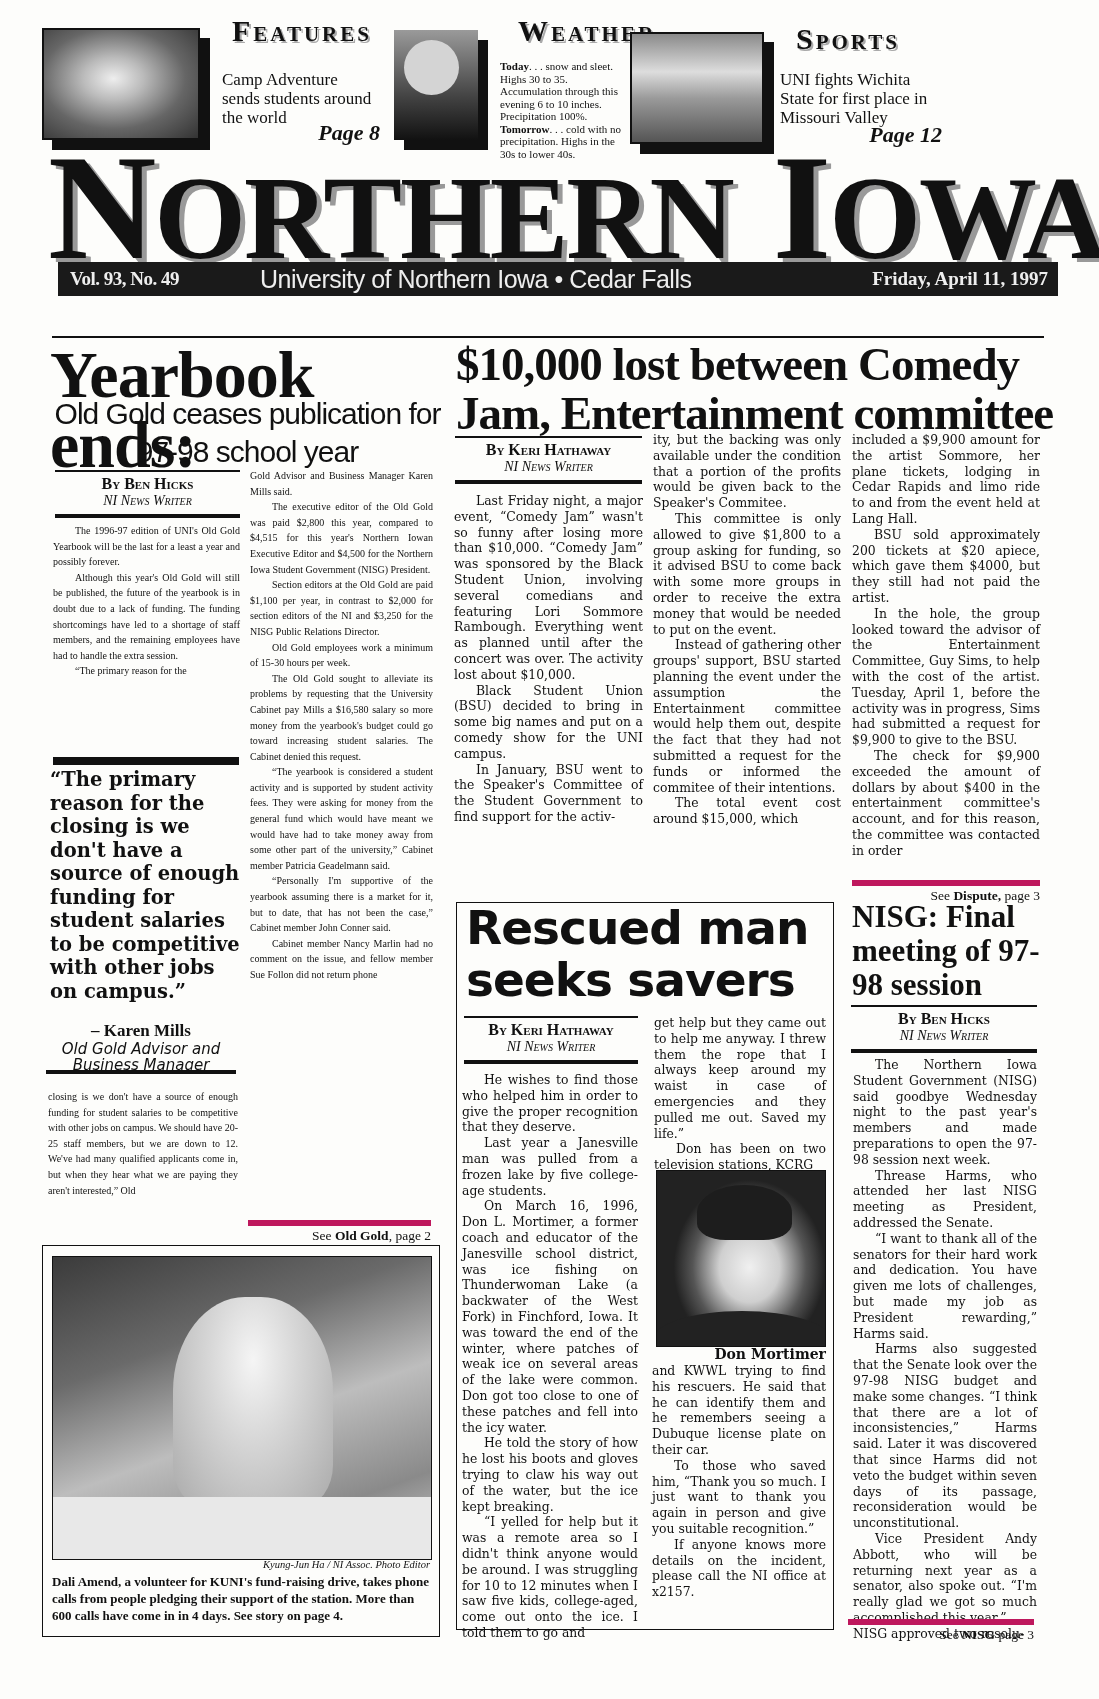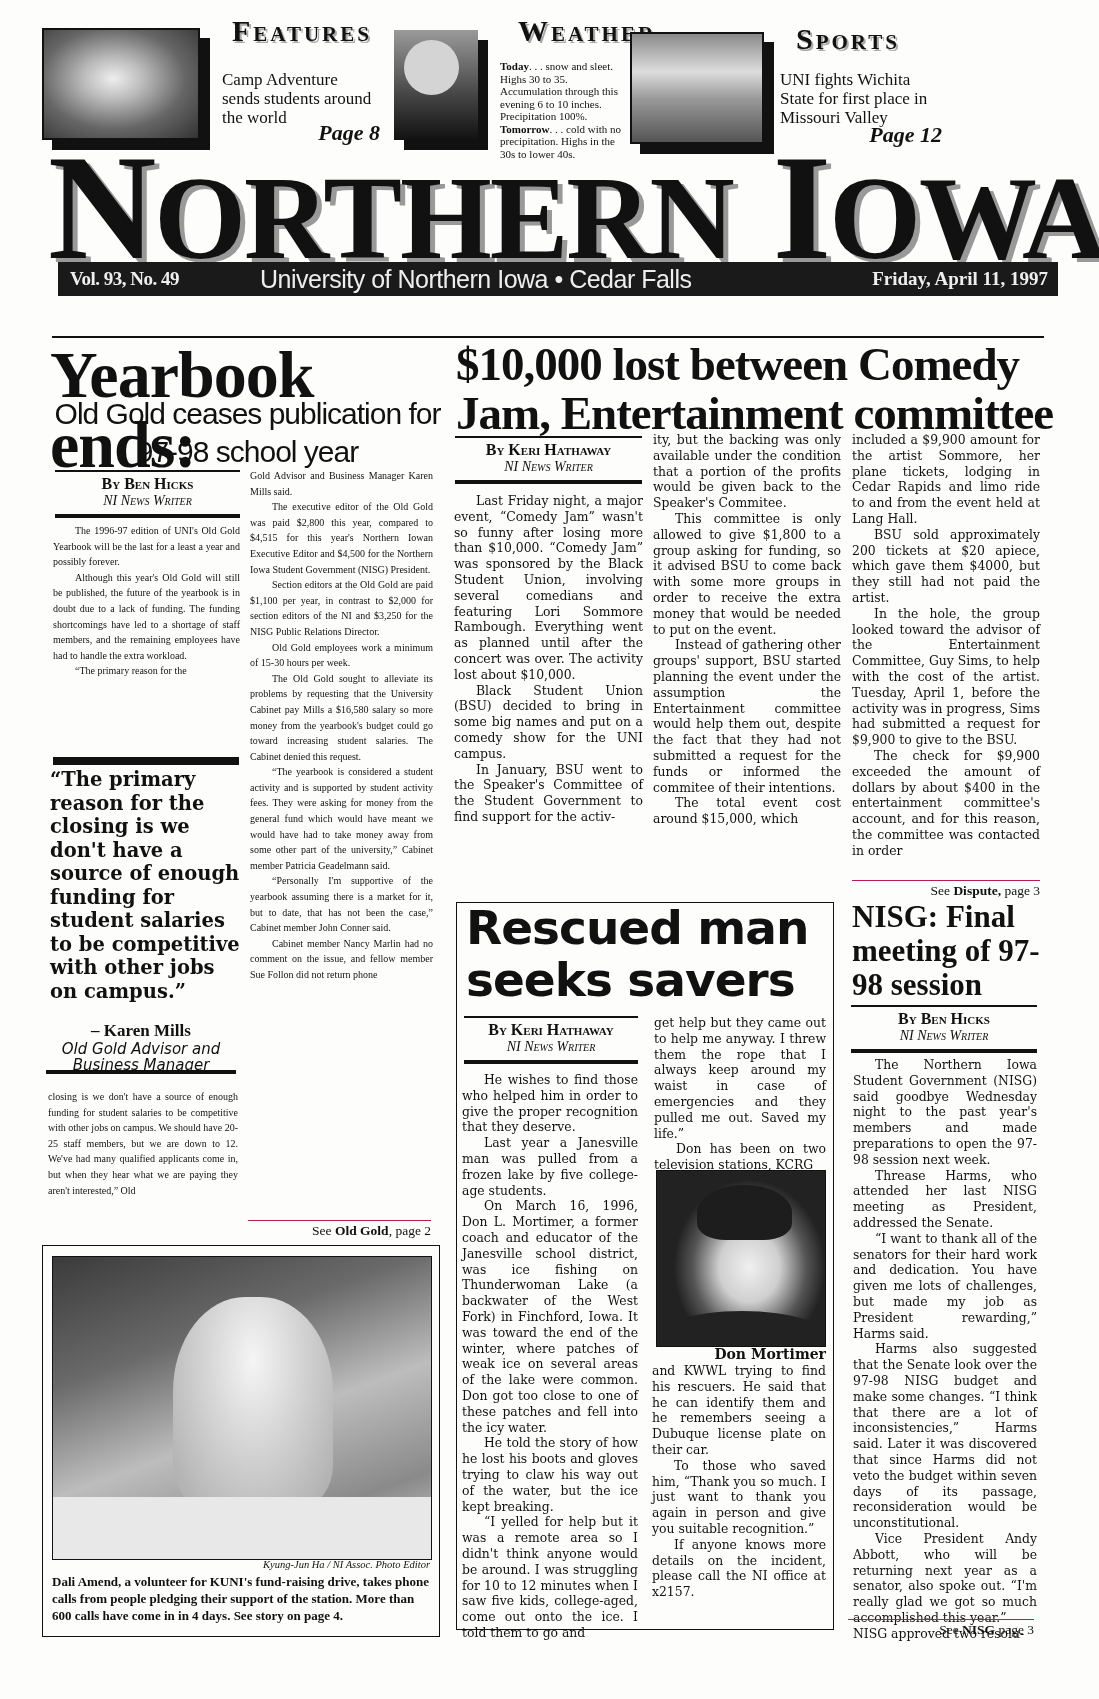--- a/index.html
+++ b/index.html
@@ -27,21 +27,21 @@
   .col{font-size:10px;line-height:15.6px;text-align:justify;}
   .col p{margin:0;text-indent:22px;}
   .col p.noind{text-indent:0;}
   .col2{font-family:"DejaVu Serif",serif;font-size:12.4px;line-height:15.8px;text-align:justify;}
   .col2 p{margin:0;text-indent:22px;}
   .col2 p.noind{text-indent:0;}
   .pull{font-family:"DejaVu Serif",serif;font-weight:bold;font-size:19.5px;line-height:23.5px;}
   .attr{text-align:center;}
   .attr .n{font-weight:bold;font-size:17px;}
   .attr .t{font-family:"DejaVu Sans",sans-serif;font-style:italic;font-size:15px;line-height:16px;}
-  .seeref{text-align:right;font-size:13.5px;border-top:1px solid #be185d;padding-top:2px;}
+  .seeref{text-align:right;font-size:13.5px;border-top:6px solid #be185d;padding-top:2px;}
   .seeref b{font-weight:bold;}
   .rescued{font-family:"DejaVu Sans",sans-serif;font-weight:bold;font-size:47px;line-height:52px;letter-spacing:-1px;}
   .nisg-h{font-weight:bold;font-size:31px;line-height:34px;}
   .caption{font-weight:bold;font-size:13px;line-height:17px;}
   .credit{font-style:italic;font-size:10.5px;text-align:right;}
 </style>
 </head>
 <body>
 
 <div class="abs photo camp" style="left:42px;top:28px;width:154px;height:108px;"></div>
@@ -73,21 +73,21 @@
 
 <div class="abs h-huge" style="left:50px;top:340px;width:390px;font-size:66px;">Yearbook ends:</div>
 <div class="abs deck" style="left:50px;top:395px;width:395px;font-family:'Liberation Sans',sans-serif;font-size:30px;letter-spacing:-1px;">Old Gold ceases publication for 97-98 school year</div>
 
 <div class="abs byline" style="left:55px;top:470px;width:185px;">
   <div class="by">By Ben Hicks</div>
   <div class="role">NI News Writer</div>
 </div>
 <div class="abs col" style="left:53px;top:523px;width:187px;">
   <p>The 1996-97 edition of UNI's Old Gold Yearbook will be the last for a least a year and possibly forever.</p>
-  <p>Although this year's Old Gold will still be published, the future of the yearbook is in doubt due to a lack of funding. The funding shortcomings have led to a shortage of staff members, and the remaining employees have had to handle the extra workload.</p>
+  <p>Although this year's Old Gold will still be published, the future of the yearbook is in doubt due to a lack of funding. The funding shortcomings have led to a shortage of staff members, and the remaining employees have had to handle the extra session.</p>
   <p>“The primary reason for the</p>
 </div>
 <div class="abs" style="left:53px;top:757px;width:186px;height:8px;background:#111;"></div>
 <div class="abs pull" style="left:50px;top:768px;width:190px;">“The primary reason for the closing is we don't have a source of enough funding for student salaries to be competitive with other jobs on campus.”</div>
 <div class="abs attr" style="left:46px;top:1021px;width:190px;">
   <div class="n">– Karen Mills</div>
   <div class="t">Old Gold Advisor and Business Manager</div>
 </div>
 <div class="abs" style="left:46px;top:1070px;width:190px;height:4px;background:#111;"></div>
 <div class="abs col" style="left:48px;top:1077px;width:190px;margin-top:12px;">

